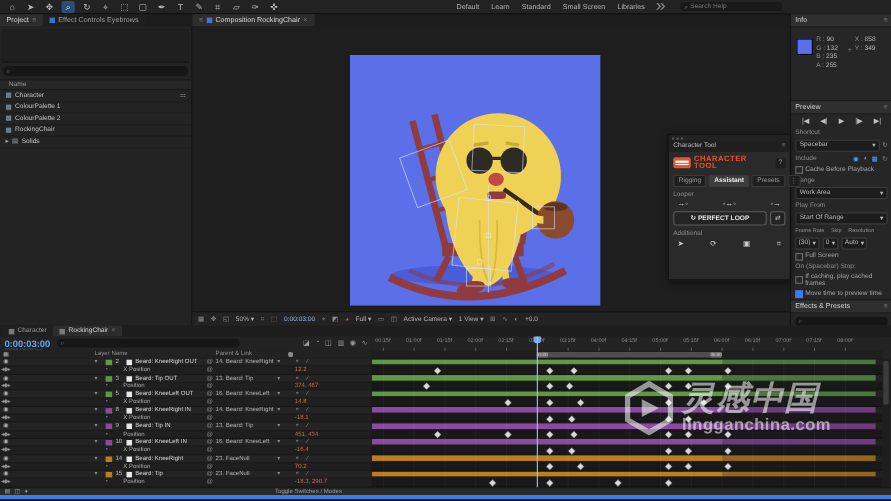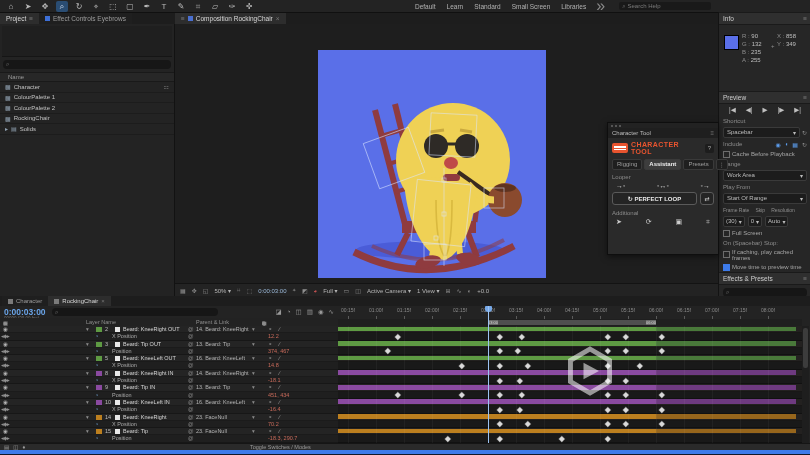--- a/index.html
+++ b/index.html
@@ -790,18 +790,20 @@
       <span class="ftext">Toggle Switches / Modes</span>
     </div>
   </div>
 
   <div id="watermark">
     <svg width="44" height="50" viewBox="0 0 54 60">
       <polygon points="27,3 51,17 51,43 27,57 3,43 3,17" fill="none" stroke="#fff" stroke-width="6"></polygon>
       <polygon points="19,20 38,30 19,40" fill="#fff"></polygon>
     </svg>
     <div>
+      <div id="wm-cn">灵感中国</div>
+      <div id="wm-url">lingganchina.com</div>
     </div>
   </div>
 
   <div id="bluebar"></div>
   <div id="bottomedge"></div>
 </div>
 
 </body></html>

